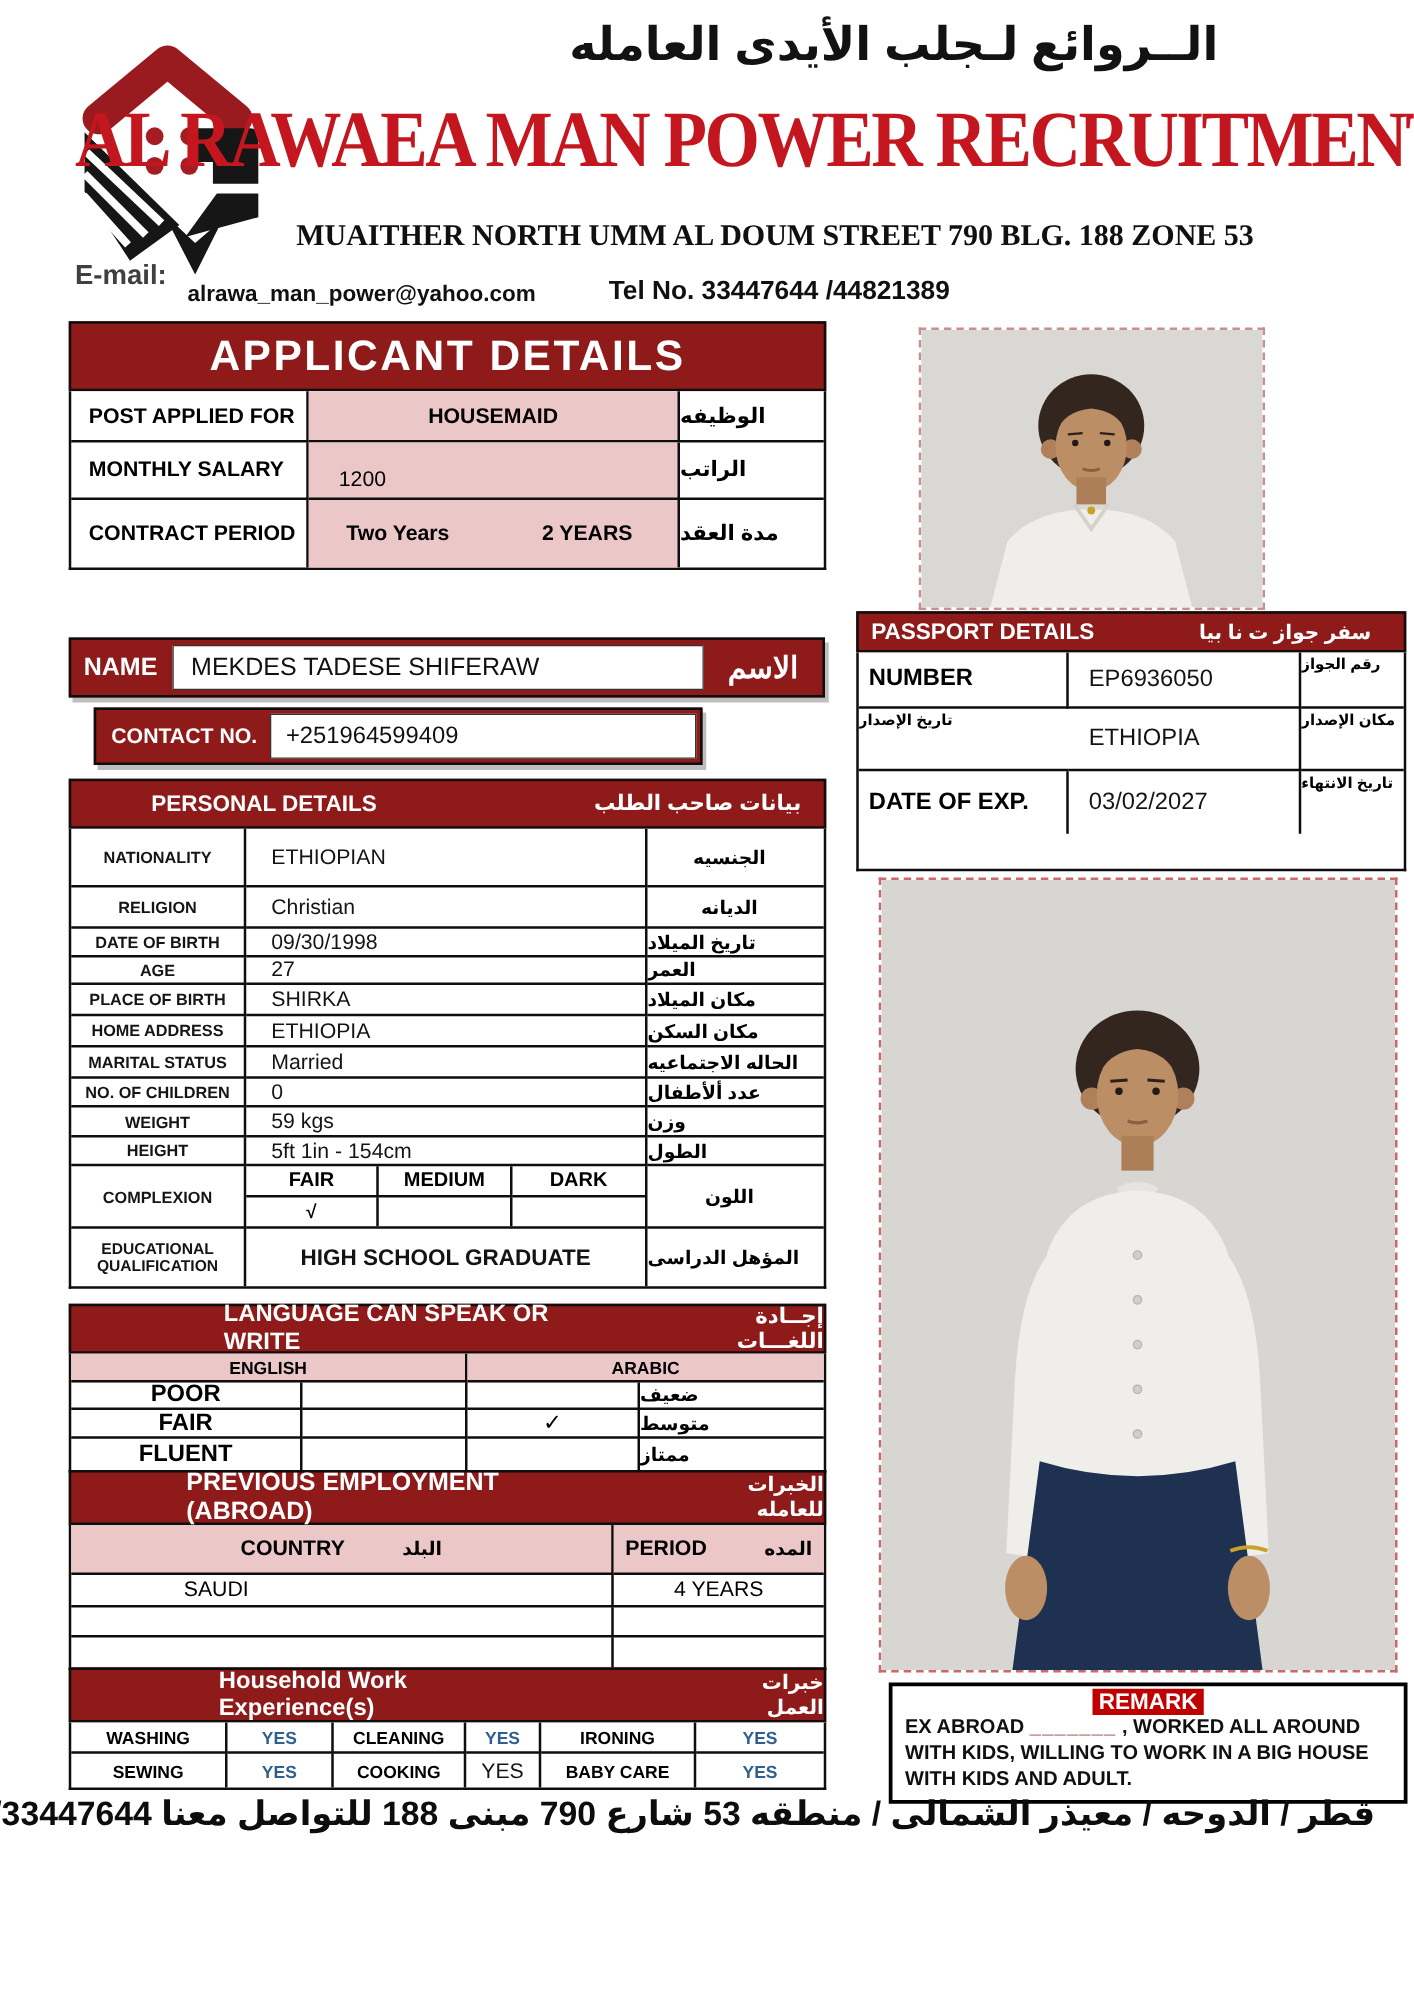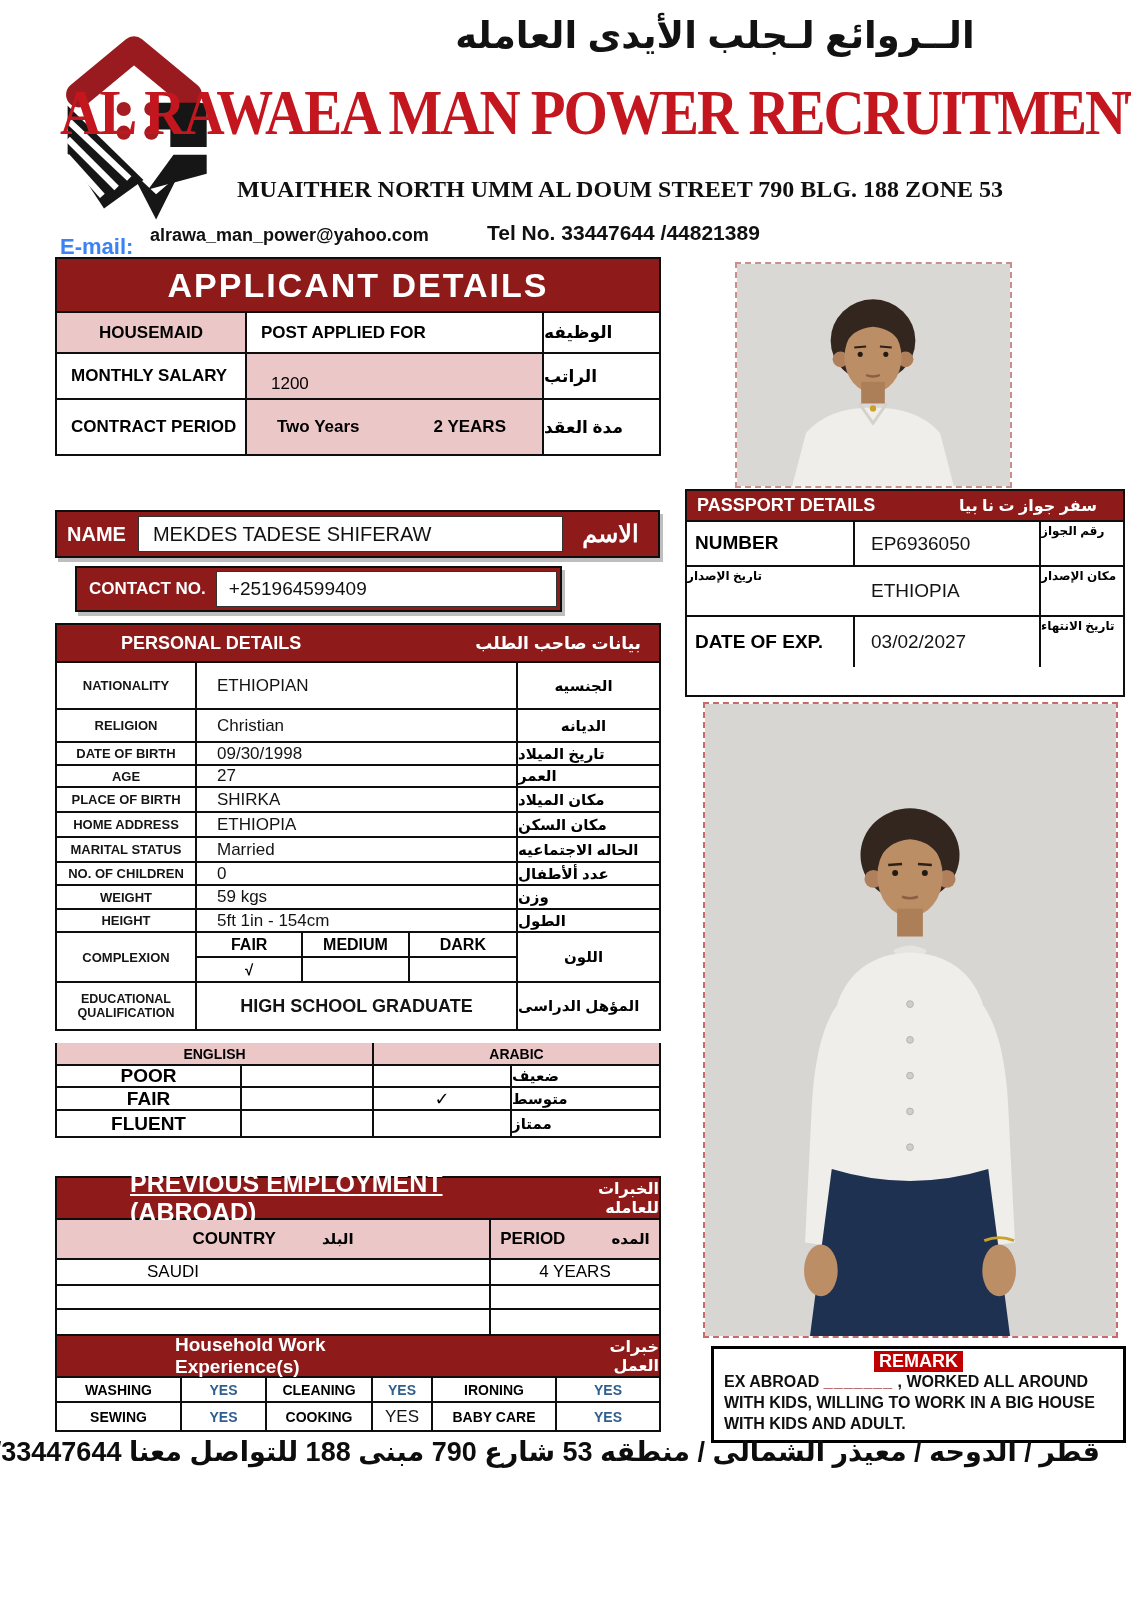--- a/index.html
+++ b/index.html
@@ -10,21 +10,21 @@
   .logo { position:absolute; left:55px; top:30px; width:158px; height:150px; }
   .arabic-title { position:absolute; left:300px; top:14px; width:830px; text-align:center;
                   font-weight:bold; font-size:37px; color:#121212; direction:rtl; }
   .main-title { position:absolute; left:60px; top:76px; width:1070px; text-align:center;
                 font-family:"Liberation Serif","DejaVu Serif",serif; font-weight:bold;
                 font-size:57px; letter-spacing:-2px; color:#c4161f; transform:scaleY(1.12);
                 transform-origin:top; white-space:nowrap; }
   .address { position:absolute; left:110px; top:176px; width:1020px; text-align:center;
              font-family:"Liberation Serif","DejaVu Serif",serif; font-weight:bold;
              font-size:24px; color:#101010; }
-  .email-label { position:absolute; left:60px; top:234px; font-weight:bold; font-size:22px; color:#3b82f6; }
+  .email-label { position:absolute; left:60px; top:207px; font-weight:bold; font-size:22px; color:#404040; }
   .email-value { position:absolute; left:150px; top:225px; font-weight:bold; font-size:18px; color:#101010; }
   .tel { position:absolute; left:487px; top:221px; font-weight:bold; font-size:21px; color:#101010; }
 
   
   .maroon { background:#8e1a1a; color:#fff; }
   .pink { background:#ecc7c7; }
   .bordered { border:2px solid #0e0e0e; }
   .br { border-right:2px solid #0e0e0e; }
   .bb { border-bottom:2px solid #0e0e0e; }
   .cell { display:flex; align-items:center; overflow:hidden; }
@@ -89,21 +89,21 @@
   .l-grid { display:grid; grid-template-columns:185px 132px 138px 147px;
             grid-template-rows:23px 22px 23px 25px; border:2px solid #0e0e0e; border-top:none; background:#fff; }
   .l-colhd { grid-column:span 2; justify-content:center; font-weight:bold; font-size:14px; }
   .l-label { justify-content:center; font-weight:bold; font-size:19px; }
   .l-check { justify-content:center; font-size:18px; }
   .l-ar { justify-content:flex-end; padding-right:2px; font-weight:bold; font-size:15px; direction:rtl; }
 
   
   .employment { position:absolute; left:55px; top:1176px; width:606px; }
   .emp-hd { height:44px; display:flex; align-items:center; font-weight:bold; }
-  .emp-hd .en { font-size:25px; margin-left:73px;text-decoration:underline; }
+  .emp-hd .en { font-size:20px; margin-left:92px; }
   .emp-hd .ar { font-size:16px; margin-left:60px; }
   .e-grid { display:grid; grid-template-columns:434px 168px; grid-template-rows:40px 26px 24px 24px;
             border:2px solid #0e0e0e; border-top:none; background:#fff; }
   .e-colhd { justify-content:center; gap:46px; font-weight:bold; font-size:17px; }
   .e-colhd .ar { font-size:15px; }
   .e-val { padding-left:90px; font-size:17px; }
   .e-per { justify-content:center; font-size:17px; align-items:flex-start; padding-top:2px; }
 
   
   .household { position:absolute; left:55px; top:1334px; width:606px; }
@@ -175,22 +175,22 @@
   <div class="arabic-title">الــروائع لـجلب الأيدى العامله</div>
   <div class="main-title">AL RAWAEA MAN POWER RECRUITMENT</div>
   <div class="address">MUAITHER NORTH UMM AL DOUM STREET 790 BLG. 188 ZONE 53</div>
   <span class="email-label">E-mail:</span>
   <span class="email-value">alrawa_man_power@yahoo.com</span>
   <span class="tel">Tel No. 33447644 /44821389</span>
 
   <div class="applicant">
     <div class="app-hd maroon bordered">APPLICANT DETAILS</div>
     <div class="post-grid">
+      <div class="cell pg-label br bb">POST APPLIED FOR</div>
       <div class="cell pink pg-value v-center br bb">HOUSEMAID</div>
-      <div class="cell pg-label br bb">POST APPLIED FOR</div>
       <div class="cell pg-arabic bb">الوظيفه</div>
 
       <div class="cell pg-label br bb">MONTHLY SALARY</div>
       <div class="cell pink pg-value v-left br bb">1200</div>
       <div class="cell pg-arabic bb">الراتب</div>
 
       <div class="cell pg-label br">CONTRACT PERIOD</div>
       <div class="cell pink pg-value v-spread br">
         <span>Two Years</span>
         <span>2 YEARS</span>
@@ -285,20 +285,24 @@
       </div>
       <div class="cell p-ar bb" style="justify-content:center;">اللون</div>
 
       <div class="cell p-label edu-label br">EDUCATIONAL QUALIFICATION</div>
       <div class="cell p-value edu-val br">HIGH SCHOOL GRADUATE</div>
       <div class="cell p-ar">المؤهل الدراسى</div>
     </div>
   </div>
 
   <div class="language">
+    <div class="lang-hd maroon bordered">
+      <span class="en">LANGUAGE CAN SPEAK OR WRITE</span>
+      <span class="ar">إجــادة اللغـــات</span>
+    </div>
     <div class="l-grid">
       <div class="cell pink l-colhd br bb">ENGLISH</div>
       <div class="cell pink l-colhd bb">ARABIC</div>
 
       <div class="cell l-label br bb">POOR</div>
       <div class="cell l-check br bb"></div>
       <div class="cell l-check br bb"></div>
       <div class="cell l-ar bb">ضعيف</div>
 
       <div class="cell l-label br bb">FAIR</div>

